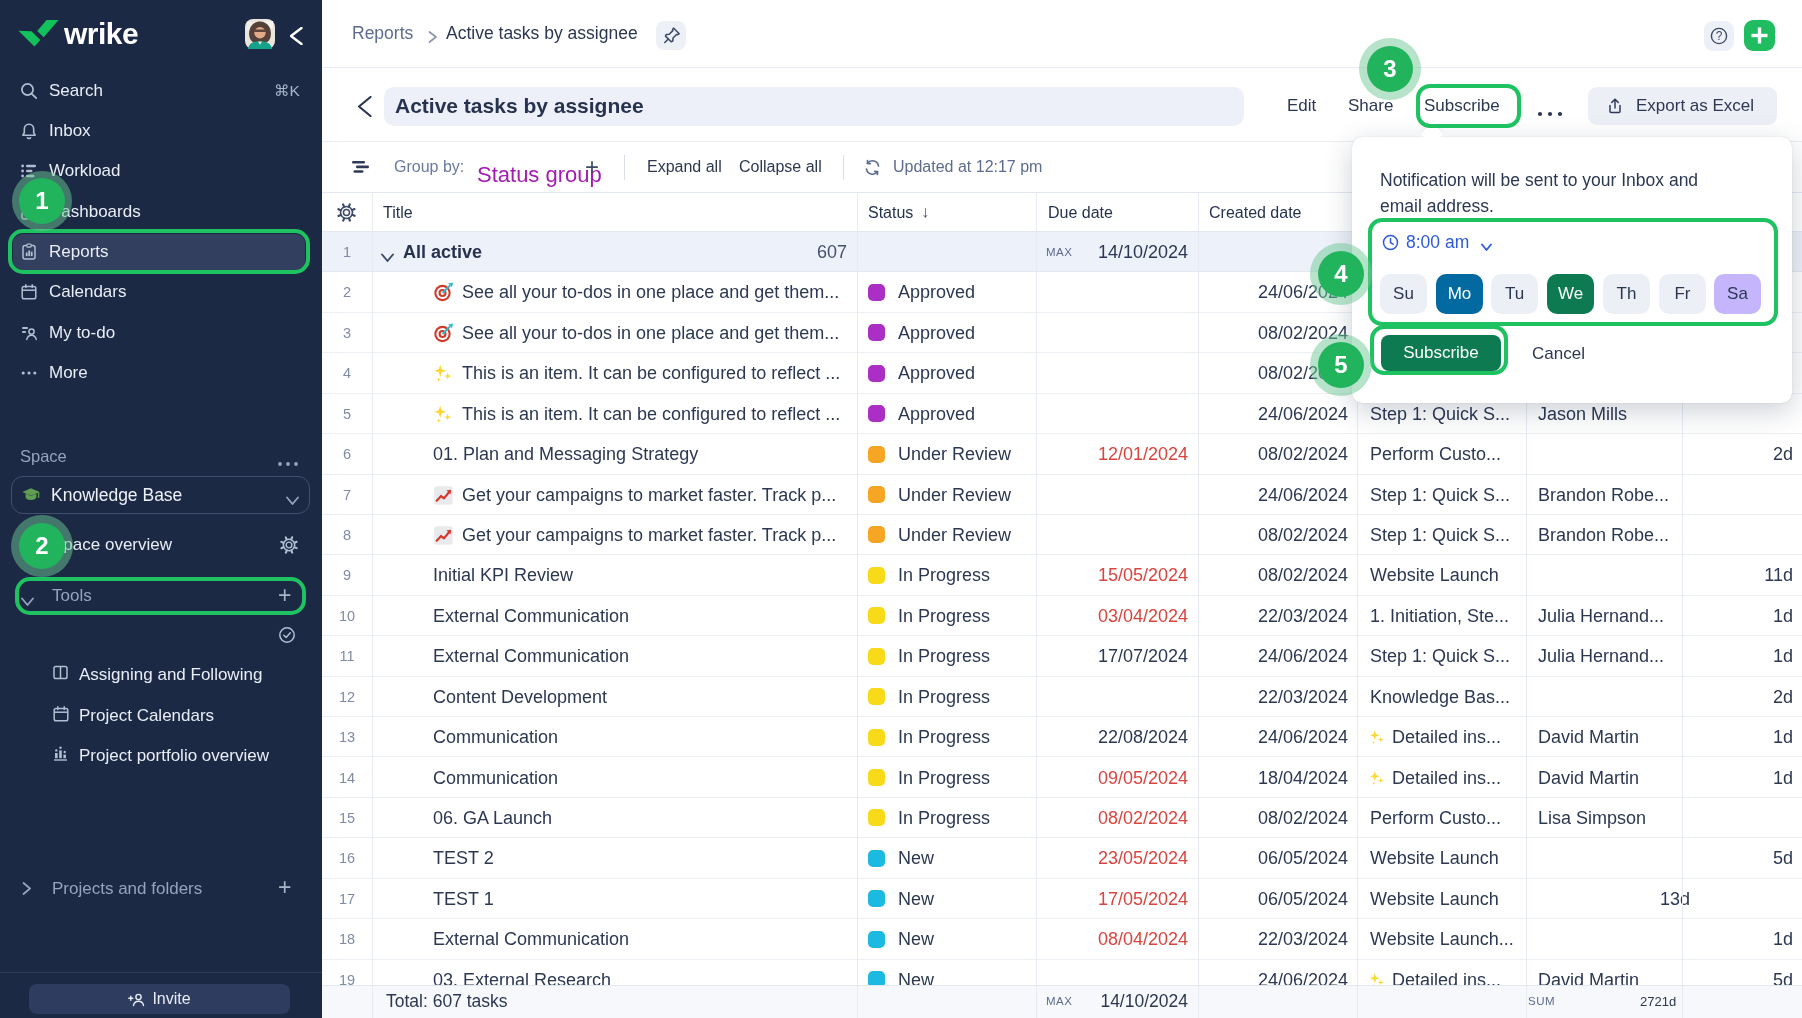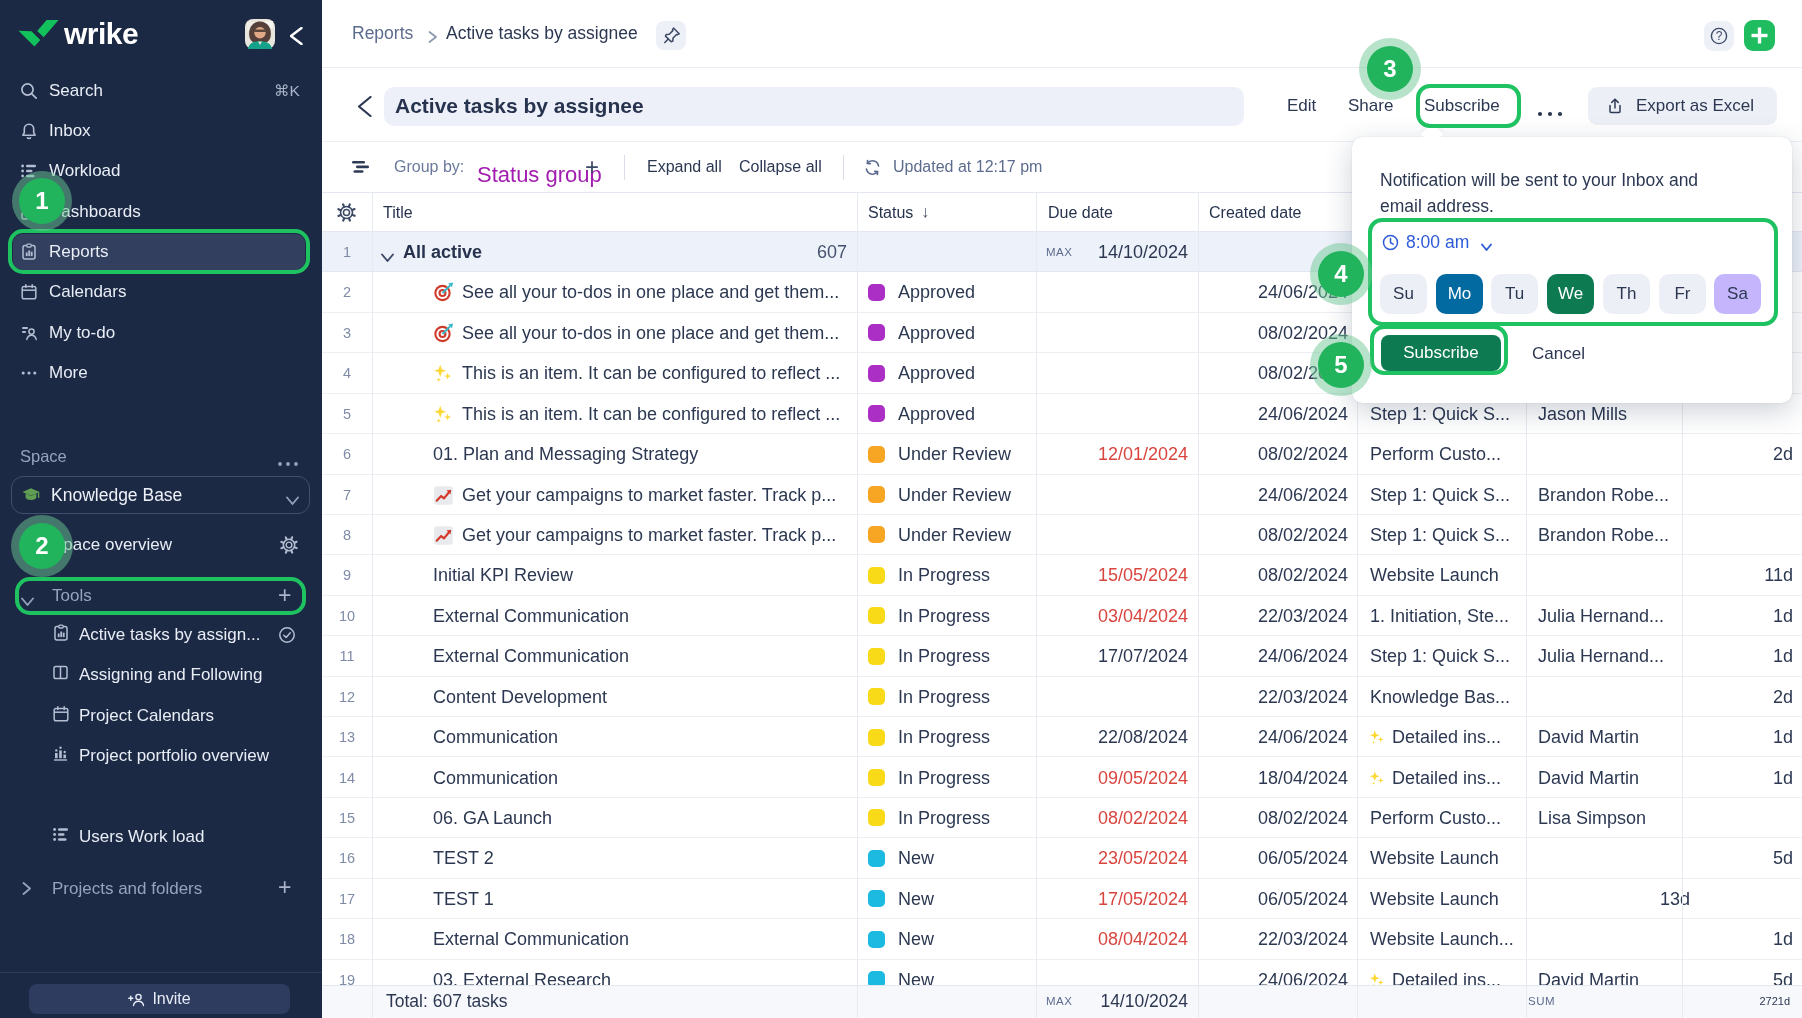--- a/index.html
+++ b/index.html
@@ -335,21 +335,21 @@
 <div class="vline" style="left:1036px;top:192px;height:793px"></div>
 <div class="vline" style="left:1198px;top:192px;height:793px"></div>
 <div class="vline" style="left:1357px;top:192px;height:793px"></div>
 <div class="vline" style="left:1526px;top:192px;height:793px"></div>
 <div class="vline" style="left:1682px;top:192px;height:793px"></div>
 <div class="abs" style="left:322px;top:985px;width:1480px;height:33px;background:#f7f8fb;border-top:1px solid #e3e7ee;z-index:3"></div>
 <div class="abs" style="left:386px;top:985px;height:33px;line-height:33px;font-size:17.5px;color:#2c3852;z-index:4">Total: 607 tasks</div>
 <div class="abs" style="left:1046px;top:985px;height:33px;line-height:33px;font-size:11.5px;color:#5d6c8e;letter-spacing:0.5px;z-index:4">MAX</div>
 <div class="abs" style="left:1040px;top:985px;width:148px;height:33px;line-height:33px;text-align:right;font-size:17.5px;color:#2c3852;z-index:4">14/10/2024</div>
 <div class="abs" style="left:1528px;top:985px;height:33px;line-height:33px;font-size:11.5px;color:#5d6c8e;letter-spacing:0.5px;z-index:4">SUM</div>
-<div class="abs" style="left:1640px;top:985px;width:150px;height:33px;line-height:33px;text-align:right;font-size:11px;color:#2c3852;z-index:4">2721d</div>
+<div class="abs" style="left:1640px;top:985px;width:150px;height:33px;line-height:33px;font-size:13px;color:#2c3852;z-index:4">2721d</div>
 <div class="abs" style="left:372px;top:985px;width:1px;height:33px;background:#e7eaf1;z-index:4"></div>
 <div class="abs" style="left:857px;top:985px;width:1px;height:33px;background:#e7eaf1;z-index:4"></div>
 <div class="abs" style="left:1036px;top:985px;width:1px;height:33px;background:#e7eaf1;z-index:4"></div>
 <div class="abs" style="left:1198px;top:985px;width:1px;height:33px;background:#e7eaf1;z-index:4"></div>
 <div class="abs" style="left:1357px;top:985px;width:1px;height:33px;background:#e7eaf1;z-index:4"></div>
 <div class="abs" style="left:1526px;top:985px;width:1px;height:33px;background:#e7eaf1;z-index:4"></div>
 <div class="abs" style="left:1682px;top:985px;width:1px;height:33px;background:#e7eaf1;z-index:4"></div>
 <div class="sb">
 <div class="abs" style="left:17px;top:16px"><svg width="130" height="36" viewBox="0 0 130 36" style="">
           <path d="M1.5 14.7 L14.5 15.3 L23.3 24.1 L17.4 30.6 Z" fill="#12c05c"></path>
@@ -474,30 +474,20 @@
           <line x1="6.68" y1="3.53" x2="5.76" y2="1.38" stroke="#b3bed2" stroke-width="2.07" stroke-linecap="round"></line>
           <line x1="11.23" y1="3.49" x2="12.10" y2="1.32" stroke="#b3bed2" stroke-width="2.07" stroke-linecap="round"></line>
           <line x1="14.47" y1="6.68" x2="16.62" y2="5.76" stroke="#b3bed2" stroke-width="2.07" stroke-linecap="round"></line>
         </svg></div>
 <div class="abs" style="left:21px;top:592px"><svg width="13" height="9" viewBox="0 0 13 9" style="">
           <path d="M1 1.5 L6.5 8 L12 1.5" fill="none" stroke="#97a3bd" stroke-width="1.8" stroke-linecap="round" stroke-linejoin="round"></path>
         </svg></div>
 <div class="abs" style="left:52px;top:586px;font-size:17px;color:#97a3bd">Tools</div>
 <div class="abs" style="left:278px;top:582px;font-size:23px;font-weight:300;color:#aab5ca">+</div>
 <div class="abs" style="left:15px;top:577px;width:291px;height:38px;border:4.5px solid #1fc261;border-radius:15px;z-index:6"></div>
-<div class="sub" style="top:615px">
-        <span class="ic"><svg width="17" height="17" viewBox="0 0 17 17" style="">
-            <rect x="3" y="2.6" width="12" height="13.4" rx="2" fill="none" stroke="#b3bed2" stroke-width="1.5"></rect>
-            <rect x="6.8" y="1.2" width="4.4" height="2.8" rx="1" fill="#1c2944" stroke="#b3bed2" stroke-width="1.3"></rect>
-            <rect x="5.8" y="9.5" width="1.8" height="3.6" fill="#b3bed2"></rect>
-            <rect x="8.3" y="7.5" width="1.8" height="5.6" fill="#b3bed2"></rect>
-            <rect x="10.8" y="8.7" width="1.8" height="4.4" fill="#b3bed2"></rect>
-          </svg></span>
-        <span class="tx">Active tasks by assign...</span>
-      </div>
 <div class="sub" style="top:655px">
         <span class="ic"><svg width="17" height="17" viewBox="0 0 17 17" style="">
             <rect x="2" y="2.4" width="13" height="12.2" rx="1.8" fill="none" stroke="#b3bed2" stroke-width="1.5"></rect>
             <line x1="8.5" y1="2.4" x2="8.5" y2="14.6" stroke="#b3bed2" stroke-width="1.5"></line>
           </svg></span>
         <span class="tx">Assigning and Following</span>
       </div>
 <div class="sub" style="top:696px">
         <span class="ic"><svg width="17" height="17" viewBox="0 0 17 17" style="">
             <rect x="2.2" y="3.4" width="13.6" height="12.4" rx="1.8" fill="none" stroke="#b3bed2" stroke-width="1.5"></rect>
@@ -511,31 +501,20 @@
         <span class="ic"><svg width="17" height="17" viewBox="0 0 17 17" style="">
             <line x1="2" y1="15" x2="15" y2="15" stroke="#b3bed2" stroke-width="1.4"></line>
             <rect x="3" y="8" width="2.6" height="5.2" fill="#b3bed2"></rect>
             <rect x="7.2" y="5.4" width="2.6" height="7.8" fill="#b3bed2"></rect>
             <rect x="11.4" y="9.6" width="2.6" height="3.6" fill="#b3bed2"></rect>
             <circle cx="4.3" cy="5.4" r="1.2" fill="#b3bed2"></circle>
             <circle cx="8.5" cy="2.8" r="1.2" fill="#b3bed2"></circle>
             <circle cx="12.7" cy="7" r="1.2" fill="#b3bed2"></circle>
           </svg></span>
         <span class="tx">Project portfolio overview</span>
-      </div>
-<div class="sub" style="top:817px">
-        <span class="ic"><svg width="18" height="18" viewBox="0 0 18 18" style="">
-            <circle cx="2.6" cy="4" r="1.4" fill="#b3bed2"></circle>
-            <rect x="6" y="2.8" width="10" height="2.4" rx="1.2" fill="#b3bed2"></rect>
-            <circle cx="2.6" cy="9" r="1.4" fill="#b3bed2"></circle>
-            <rect x="6" y="7.8" width="6.5" height="2.4" rx="1.2" fill="#b3bed2"></rect>
-            <circle cx="2.6" cy="14" r="1.4" fill="#b3bed2"></circle>
-            <rect x="6" y="12.8" width="8.5" height="2.4" rx="1.2" fill="#b3bed2"></rect>
-          </svg></span>
-        <span class="tx">Users Work load</span>
       </div>
 <div class="abs" style="left:278px;top:626px"><svg width="18" height="18" viewBox="0 0 18 18" style="">
           <circle cx="9" cy="9" r="7.2" fill="none" stroke="#b3bed2" stroke-width="1.5"></circle>
           <path d="M5.8 9.2 L8.1 11.5 L12.3 6.8" fill="none" stroke="#b3bed2" stroke-width="1.5" stroke-linecap="round" stroke-linejoin="round"></path>
         </svg></div>
 <div class="abs" style="left:22px;top:881px"><svg width="9" height="13" viewBox="0 0 9 13" style="">
           <path d="M1.5 1 L8 6.5 L1.5 12" fill="none" stroke="#97a3bd" stroke-width="1.8" stroke-linecap="round" stroke-linejoin="round"></path>
         </svg></div>
 <div class="abs" style="left:52px;top:879px;font-size:17px;color:#97a3bd">Projects and folders</div>
 <div class="abs" style="left:278px;top:874px;font-size:23px;font-weight:300;color:#aab5ca">+</div>

